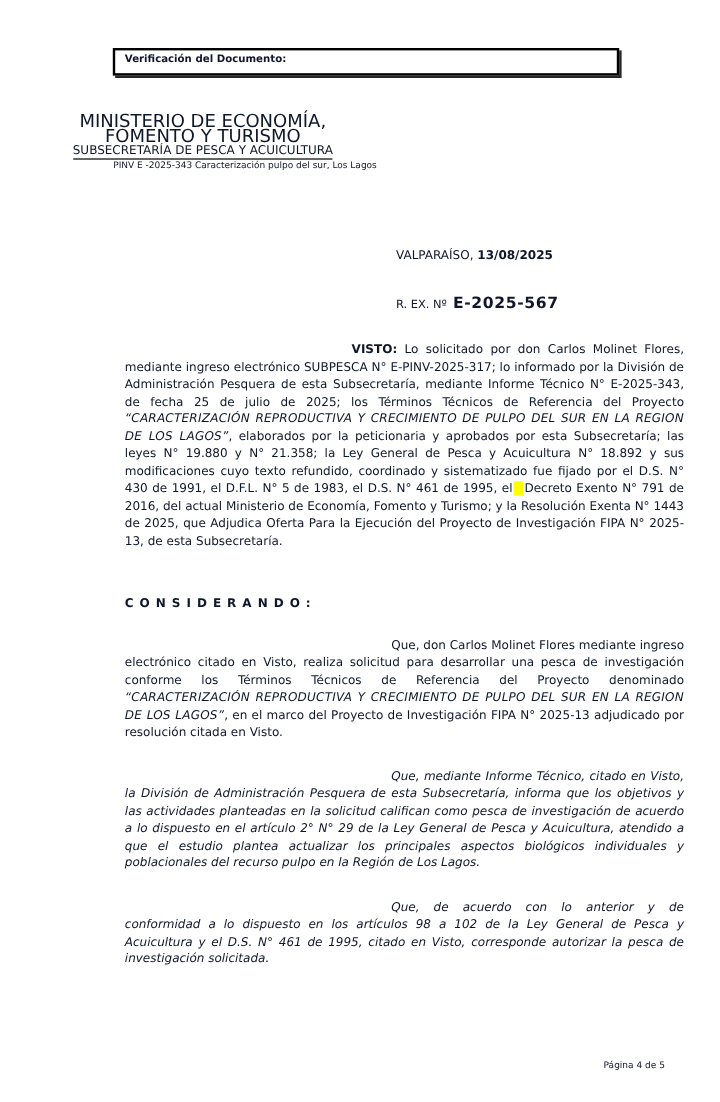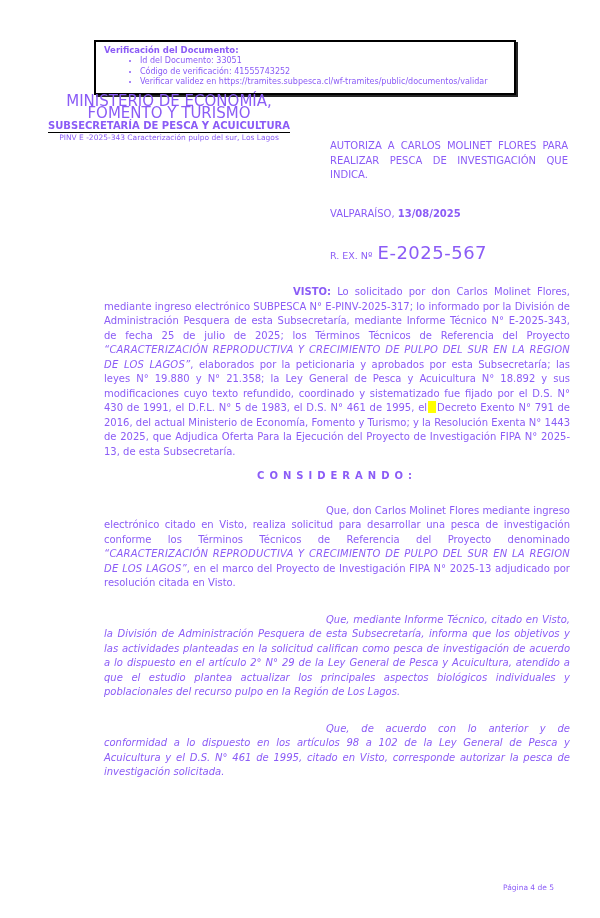--- a/index.html
+++ b/index.html
@@ -6,21 +6,21 @@
     margin: 0;
     padding: 0;
     background: #ffffff;
   }
   .page {
     position: relative;
     width: 600px;
     height: 918px;
     background: #ffffff;
     font-family: "DejaVu Sans", "Liberation Sans", sans-serif;
-    color: #8b5cf6;
+    color: #0f172a;
     overflow: hidden;
   }
 
   
   .verif-box {
     position: absolute;
     left: 94px;
     top: 40px;
     width: 404px;
     border: 2px solid #000000;
@@ -50,32 +50,33 @@
     top: 96px;
     width: 290px;
     text-align: center;
   }
   .lh-line {
     font-size: 15px;
     line-height: 11.5px;
   }
   .subsec {
     font-size: 10px;
-    font-weight: bold;
+    font-weight: normal;
     line-height: 12px;
     margin-top: 1px;
   }
   .subsec span {
     border-bottom: 1.5px solid #000;
     padding-bottom: 0.5px;
   }
   .fileref {
     font-size: 7.5px;
     line-height: 10px;
     margin-top: 1px;
+    text-align: right;
   }
 
   
   .title-block {
     position: absolute;
     left: 330px;
     top: 139px;
     width: 238px;
     font-size: 10px;
     line-height: 14.5px;
@@ -86,21 +87,21 @@
     left: 330px;
     top: 208px;
     font-size: 10px;
   }
   .res-num {
     position: absolute;
     left: 330px;
     top: 242px;
   }
   .res-prefix { font-size: 9.5px; }
-  .res-value  { font-size: 18px; font-weight: normal; letter-spacing: 0.5px; }
+  .res-value  { font-size: 13px; font-weight: bold; letter-spacing: 0.5px; }
 
   
   .body {
     position: absolute;
     left: 104px;
     top: 285px;
     width: 466px;
     font-size: 10px;
     line-height: 14.5px;
     text-align: justify;
@@ -115,56 +116,50 @@
     display: inline-block;
     width: 8px;
     height: 12px;
     background: #ffff00;
     vertical-align: text-bottom;
     margin: 0 1px;
   }
   .considerando {
     font-size: 10px;
     font-weight: bold;
-    text-align: center;
+    text-align: left;
     letter-spacing: 5px;
-    margin: 10px 0 20px 0;
+    margin: 38px 0 20px 0;
   }
 
   .footer {
     position: absolute;
     left: 503px;
     top: 883px;
     font-size: 7.5px;
   }
 </style>
 </head>
 <body>
 
 <div class="page">
 
   <div class="verif-box">
     <div class="verif-title">Verificación del Documento:</div>
-    <ul>
-      <li>Id del Documento: 33051</li>
-      <li>Código de verificación: 41555743252</li>
-      <li>Verificar validez en https://tramites.subpesca.cl/wf-tramites/public/documentos/validar</li>
-    </ul>
   </div>
 
   <div class="letterhead">
     <div class="lh-line">MINISTERIO DE ECONOMÍA,</div>
     <div class="lh-line">FOMENTO Y TURISMO</div>
     <div class="subsec">
       <span>SUBSECRETARÍA DE PESCA Y ACUICULTURA</span>
     </div>
     <div class="fileref">PINV E -2025-343 Caracterización pulpo del sur, Los Lagos</div>
   </div>
 
-  <div class="title-block">AUTORIZA A CARLOS MOLINET FLORES PARA REALIZAR PESCA DE INVESTIGACIÓN QUE INDICA.</div>
 
   <div class="dateline">
     <span>VALPARAÍSO,</span>
     <span class="b">13/08/2025</span>
   </div>
 
   <div class="res-num">
     <span class="res-prefix">R. EX. Nº</span>
     <span class="res-value">E-2025-567</span>
   </div>

